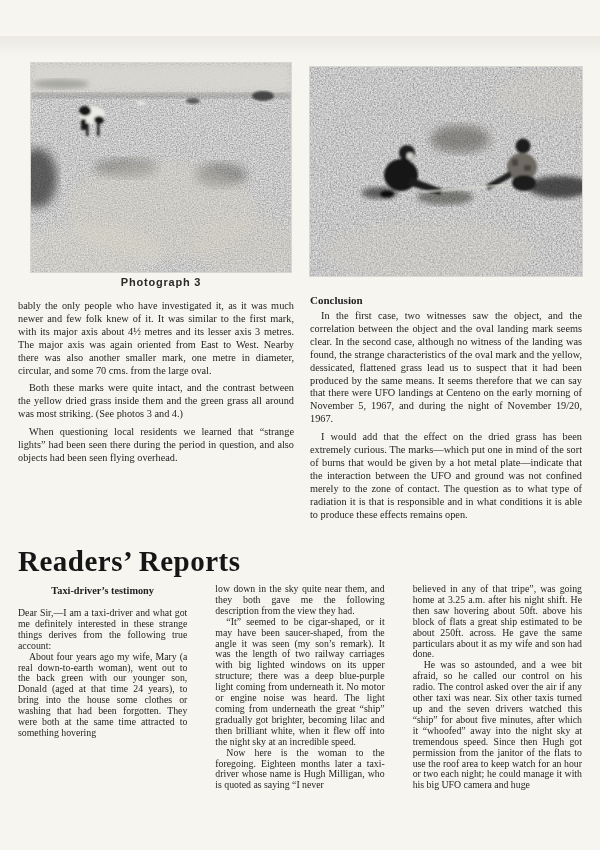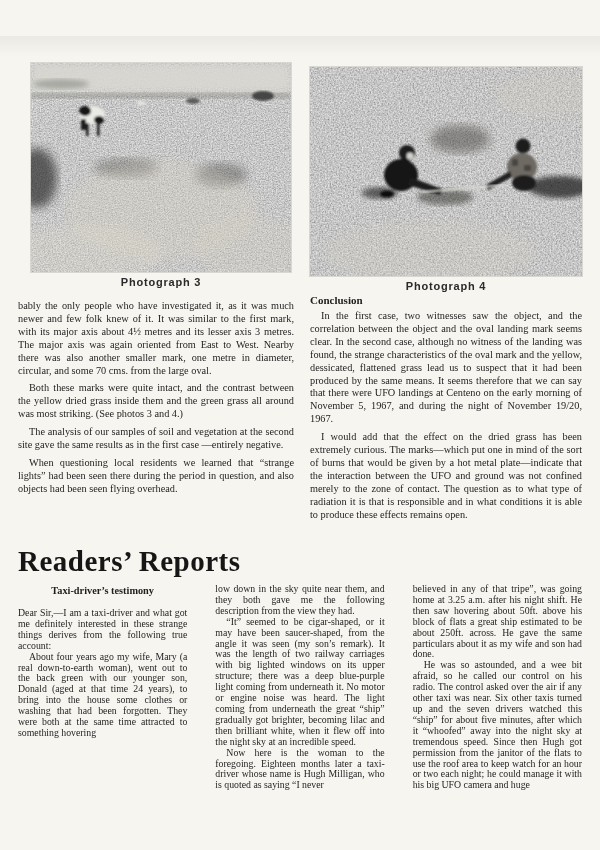--- a/index.html
+++ b/index.html
@@ -141,28 +141,26 @@
           <circle cx="213" cy="79" r="7.5" fill="#1e1e1e"></circle>
           <ellipse cx="212" cy="100" rx="15" ry="14" fill="#6e6a64"></ellipse>
           <rect x="202" y="92" width="6" height="7" fill="#2c2c2c" opacity="0.6"></rect>
           <rect x="214" y="98" width="7" height="6" fill="#2c2c2c" opacity="0.6"></rect>
           <ellipse cx="214" cy="116" rx="12" ry="8" fill="#1c1c1c"></ellipse>
           <polygon points="200,104 176,118 178,123 202,110" fill="#242424"></polygon>
         </g>
         <line x1="112" y1="125" x2="196" y2="118" stroke="#dad9d3" stroke-width="2" filter="url(#p4b1)"></line>
       </svg>
     </div>
-    <figcaption class="caption">Photograph 4</figcaption>
   </figure>
 
   <div class="cols2">
     <div class="col2 colL">
       <p>bably the only people who have investigated it, as it was much newer and few folk knew of it. It was similar to the first mark, with its major axis about 4½ metres and its lesser axis 3 metres. The major axis was again oriented from East to West. Nearby there was also another smaller mark, one metre in diameter, circular, and some 70 cms. from the large oval.</p>
       <p class="ind">Both these marks were quite intact, and the contrast between the yellow dried grass inside them and the green grass all around was most striking. (See photos 3 and 4.)</p>
-      <p class="ind">The analysis of our samples of soil and vegetation at the second site gave the same results as in the first case —entirely negative.</p>
       <p class="ind">When questioning local residents we learned that “strange lights” had been seen there during the period in question, and also objects had been seen flying overhead.</p>
     </div>
     <div class="col2 colR">
       <h3 class="conclusion">Conclusion</h3>
       <p class="ind">In the first case, two witnesses saw the object, and the correlation between the object and the oval landing mark seems clear. In the second case, although no witness of the landing was found, the strange characteristics of the oval mark and the yellow, dessicated, flattened grass lead us to suspect that it had been produced by the same means. It seems therefore that we can say that there were UFO landings at Centeno on the early morning of November 5, 1967, and during the night of November 19/20, 1967.</p>
       <p class="ind">I would add that the effect on the dried grass has been extremely curious. The marks—which put one in mind of the sort of burns that would be given by a hot metal plate—indicate that the interaction between the UFO and ground was not confined merely to the zone of contact. The question as to what type of radiation it is that is responsible and in what conditions it is able to produce these effects remains open.</p>
     </div>
   </div>
 
   <h1 class="section-title">Readers’ Reports</h1>

